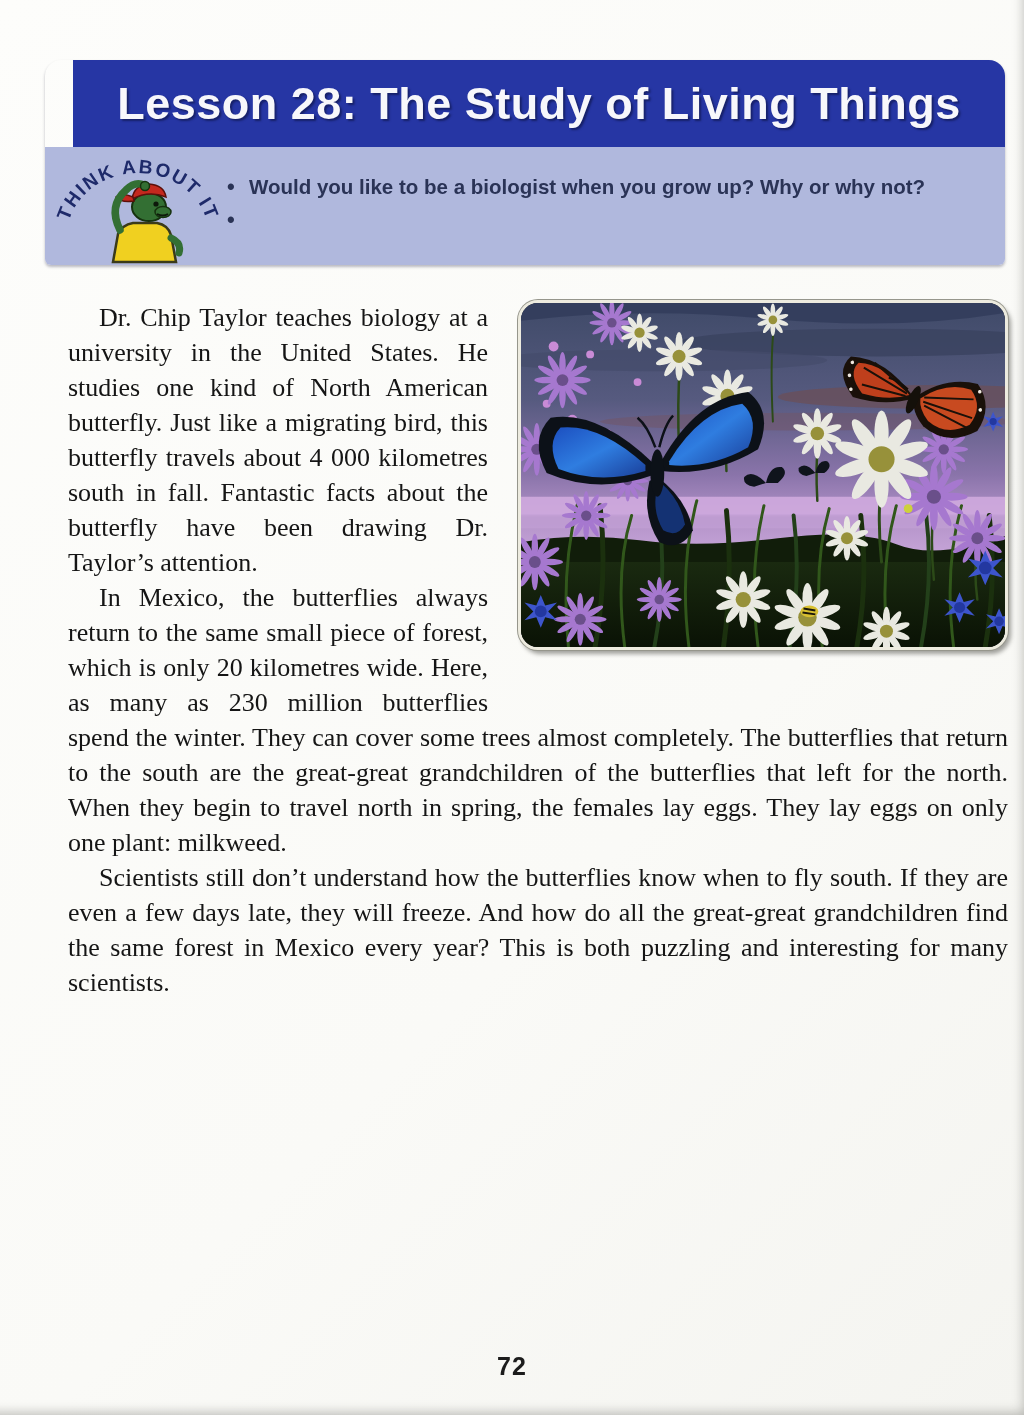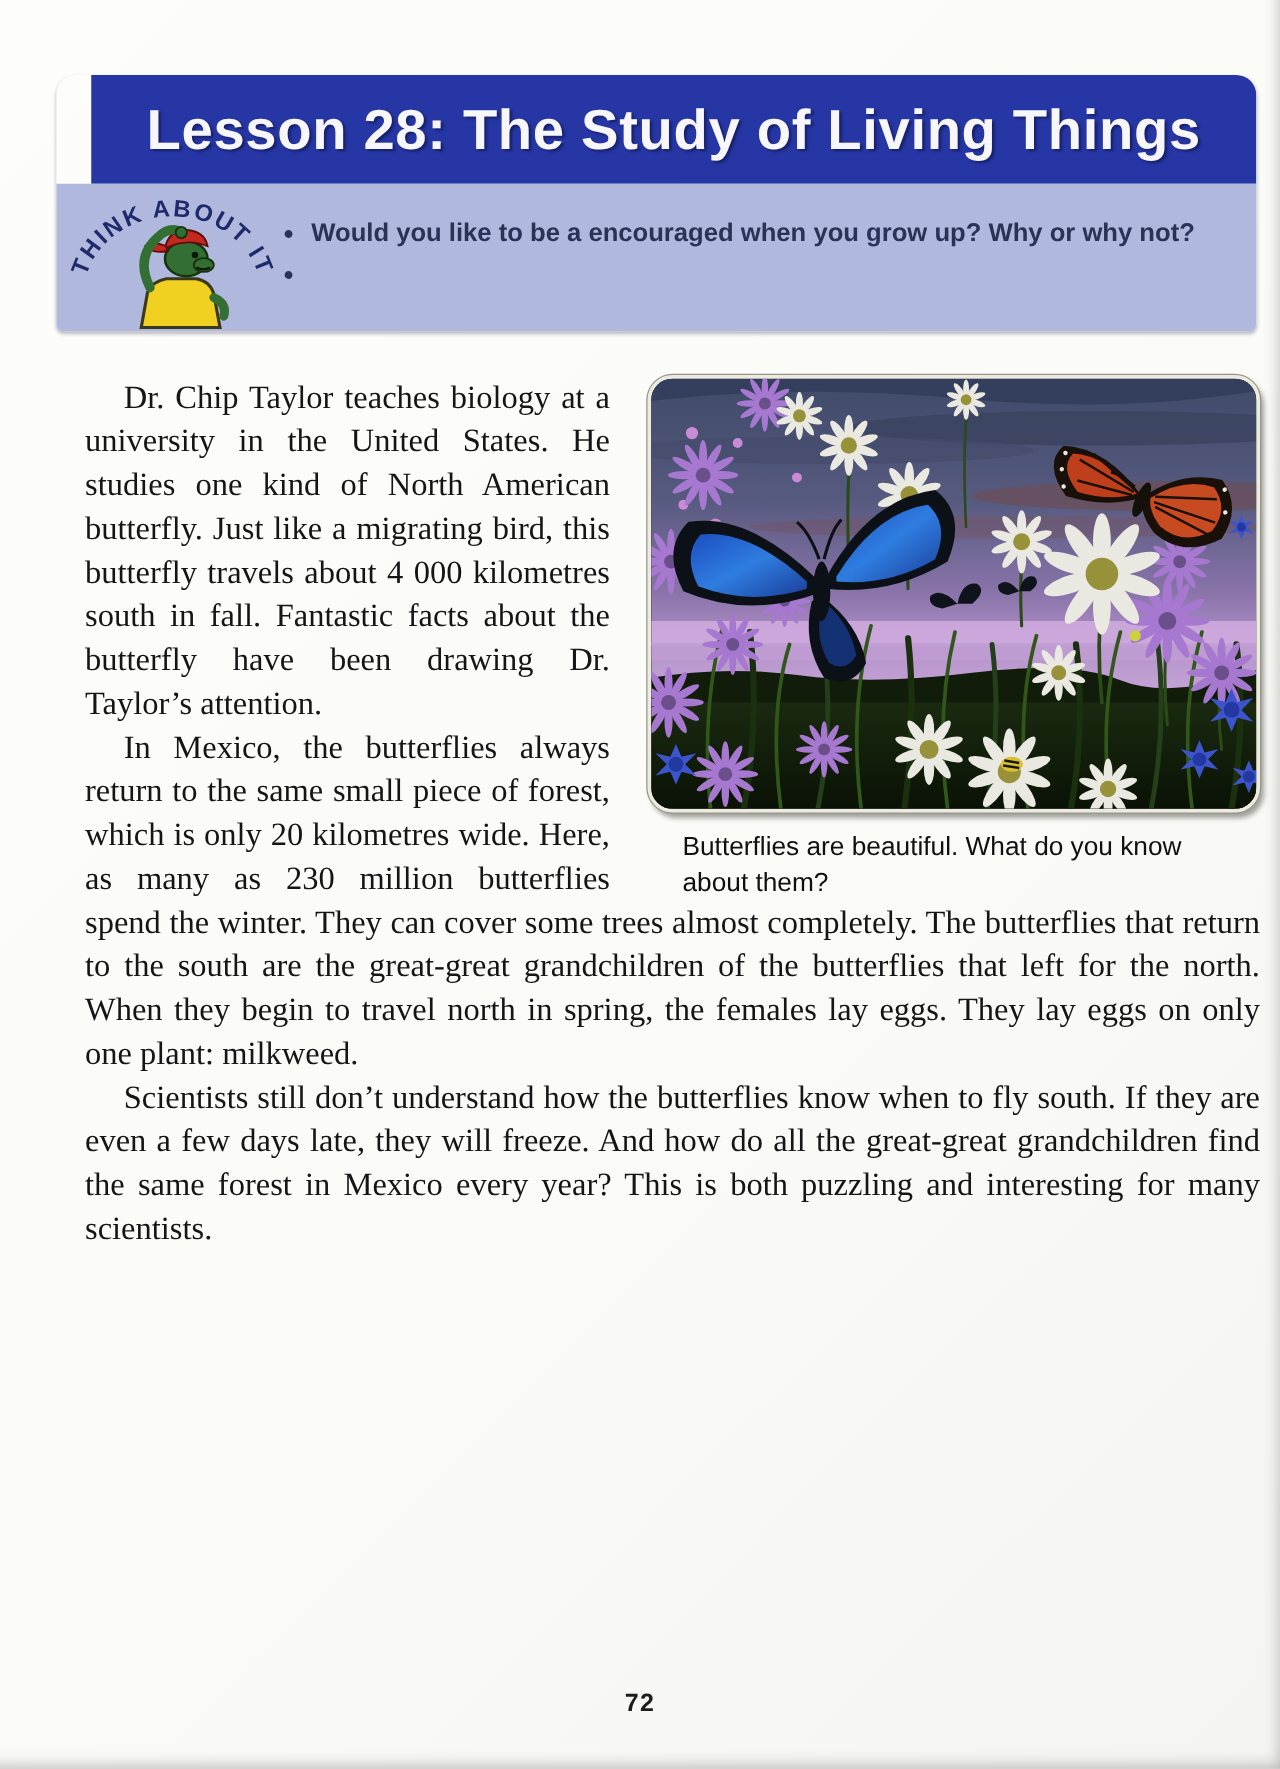--- a/index.html
+++ b/index.html
@@ -53,21 +53,21 @@
   .caption{
     margin:13px 0 0 58px;width:436px;text-align:left;
     font-family:"Liberation Sans",sans-serif;
     font-size:21px;line-height:29px;color:#101010;text-indent:0;
   }
 
   
   .page-number{
     position:absolute;left:0;right:0;top:1352px;text-align:center;
     font-family:"Liberation Sans",sans-serif;font-weight:bold;
-    font-size:20px;color:#1c1c1c;letter-spacing:1px;
+    font-size:25px;color:#1c1c1c;letter-spacing:1px;
   }
 </style>
 </head>
 <body>
 
 <div class="page">
 
   <div class="banner">
     <div class="banner-top">
       <h1>Lesson 28: The Study of Living Things</h1>
@@ -97,21 +97,21 @@
           <circle cx="92" cy="38" r="4.5" fill="#336f33" stroke="#16320f" stroke-width="1.5"></circle>
 
           <circle cx="103" cy="56" r="2.6" fill="#0d180a"></circle>
           <path d="M104,66 Q110,69 115,66" stroke="#0d180a" stroke-width="1.8" fill="none"></path>
         </g>
       </svg>
 
       <div class="questions">
         <div class="q-row">
           <span class="q-bullet">•</span>
-          <span>Would you like to be a encouraged when you grow up? Why or why not?</span>
+          <span>Would you like to be a biologist when you grow up? Why or why not?</span>
         </div>
         <div class="q-row">
           <span class="q-bullet">•</span>
         </div>
       </div>
     </div>
   </div>
 
   <div class="article">
 
@@ -281,21 +281,20 @@
             <path d="M0,0 Q36,-14 66,2 Q76,28 54,48 Q20,56 2,30 Q-6,12 0,0 Z" fill="#191009"></path>
             <path d="M6,2 Q36,-8 58,6 Q66,26 48,40 Q22,46 8,26 Q2,12 6,2 Z" fill="#c84a20"></path>
             <path d="M8,6 L52,34 M8,10 L44,42 M10,2 L58,16" stroke="#1a1109" stroke-width="2"></path>
             <circle cx="66" cy="10" r="1.8" fill="#efe8e0"></circle>
               <circle cx="62" cy="28" r="1.8" fill="#efe8e0"></circle>
             <ellipse cx="0" cy="2" rx="5" ry="15" fill="#14100a" transform="rotate(38)"></ellipse>
             <path d="M-4,-10 Q-12,-22 -20,-26" stroke="#14100a" stroke-width="2" fill="none"></path>
           </g>
         </svg>
       </div>
-      <div class="caption">Butterflies are beautiful. What do you know about them?</div>
     </div>
 
     <p>Dr. Chip Taylor teaches biology at a university in the United States. He studies one kind of North American butterfly. Just like a migrating bird, this butterfly travels about 4 000 kilometres south in fall. Fantastic facts about the butterfly have been drawing Dr. Taylor’s attention.</p>
     <p>In Mexico, the butterflies always return to the same small piece of forest, which is only 20 kilometres wide. Here, as many as 230 million butterflies spend the winter. They can cover some trees almost completely. The butterflies that return to the south are the great-great grandchildren of the butterflies that left for the north. When they begin to travel north in spring, the females lay eggs. They lay eggs on only one plant: milkweed.</p>
     <p>Scientists still don’t understand how the butterflies know when to fly south. If they are even a few days late, they will freeze. And how do all the great-great grandchildren find the same forest in Mexico every year? This is both puzzling and interesting for many scientists.</p>
   </div>
 
   <div class="page-number">72</div>
 </div>
 

